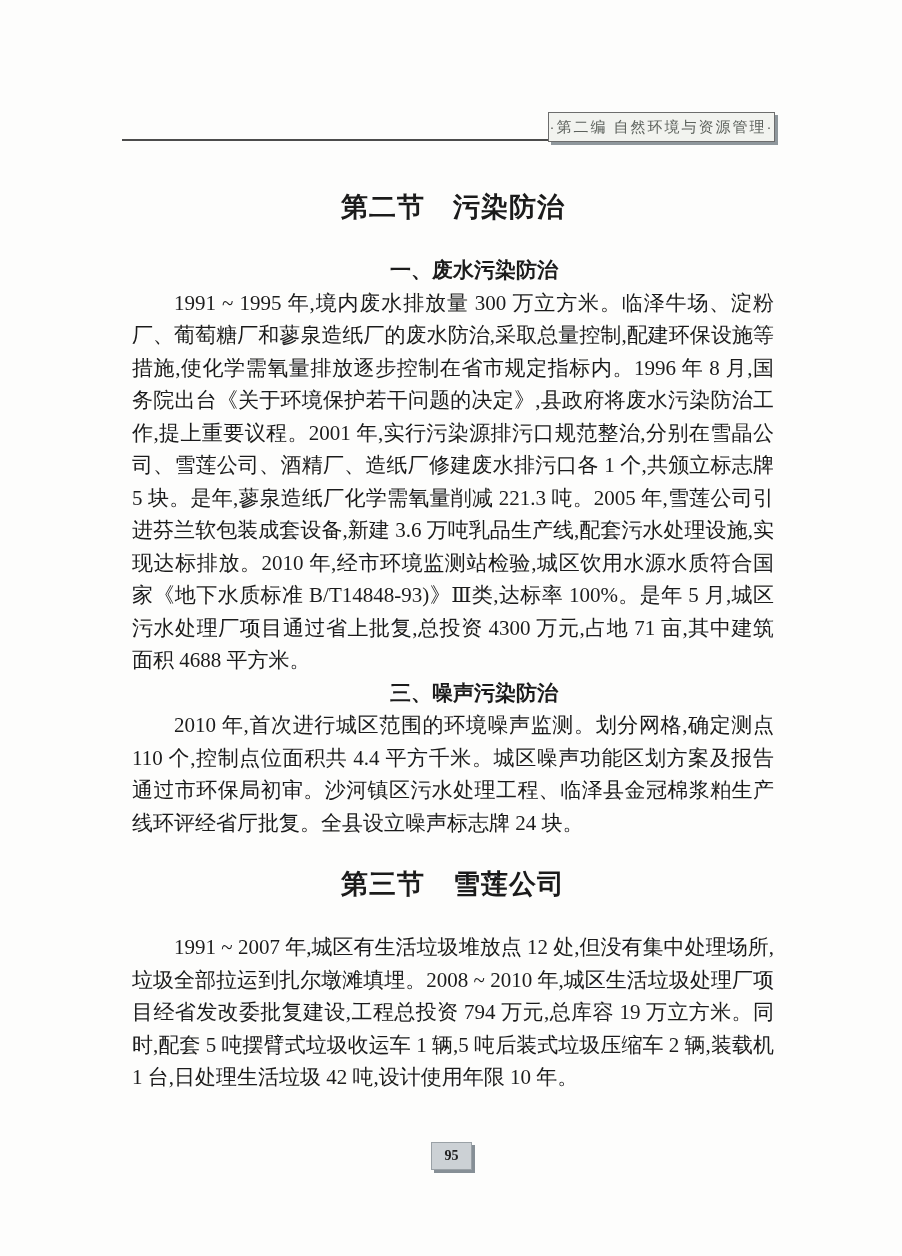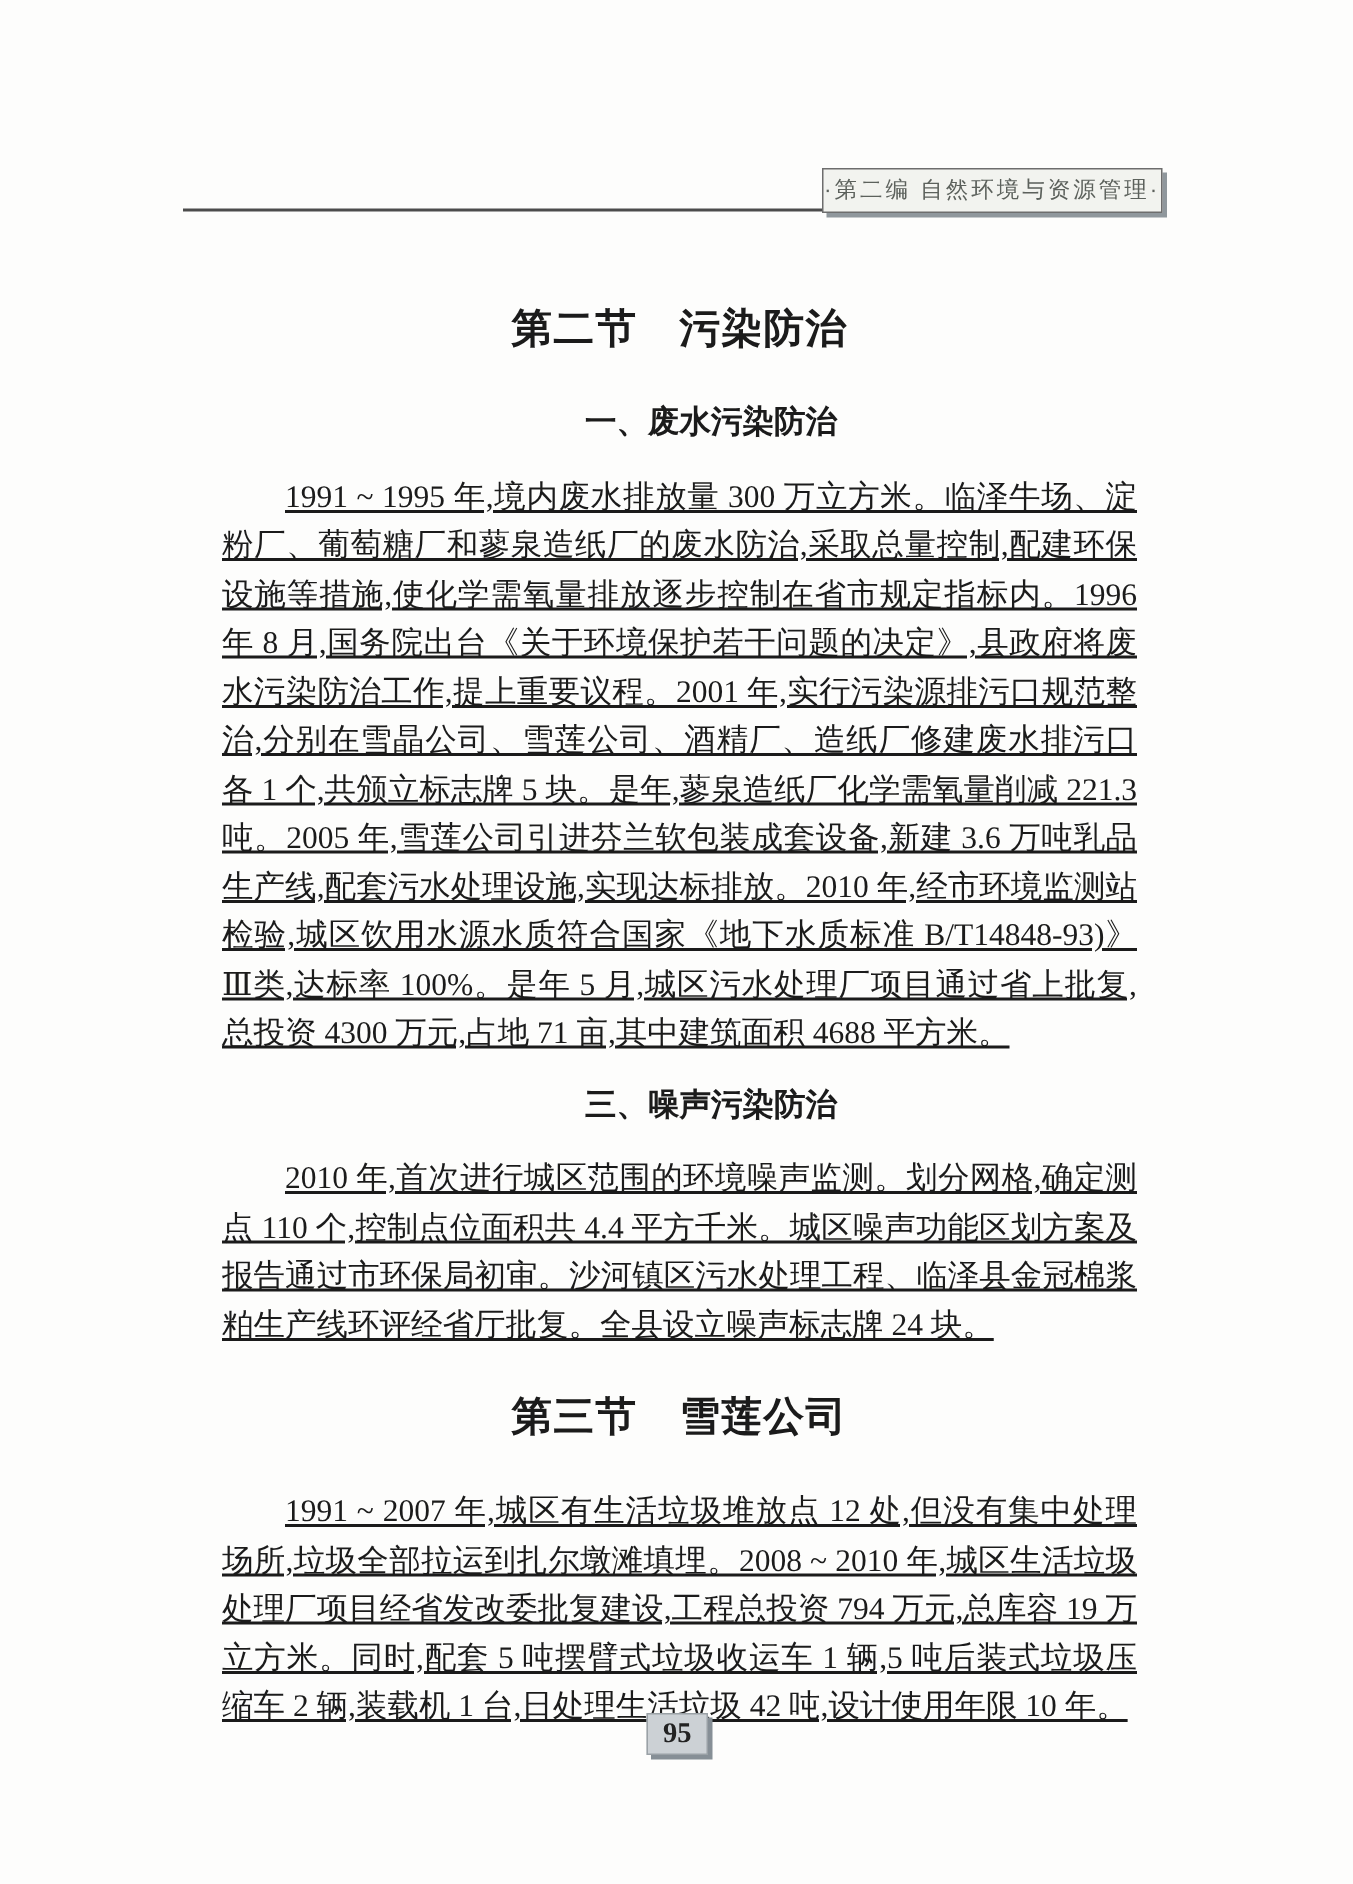--- a/index.html
+++ b/index.html
@@ -40,48 +40,47 @@
     position:absolute;left:132px;top:184px;width:642px;
     font-size:21px;line-height:32.5px;
     text-align:justify;
   }
   .section-title{
     font-family:"Liberation Sans","DejaVu Sans",sans-serif;
     font-size:27px;font-weight:bold;
     line-height:38px;
     text-align:center;
     letter-spacing:1px;
-    margin:16px 0 28px 0;
+    margin:4px 0 28px 0;
   }
   .section-title.second{
     margin-top:26px;
   }
   .sub-heading{
     font-family:"Liberation Sans","DejaVu Sans",sans-serif;
     font-size:21px;font-weight:bold;
     line-height:32.5px;
     margin:0;
     text-indent:2em;
     text-align:center;
   }
   .para{
-    margin:16px;
+    margin:0;
     text-indent:2em;
-    text-decoration:underline;
   }
   
   .page-num{
     position:absolute;left:431px;top:1142px;
     box-sizing:border-box;
     width:41px;height:28px;
     background:#ccd1d5;
     border:1px solid #9aa1a6;
     box-shadow:3px 3px 0 #868f96;
     font-family:"Liberation Serif","DejaVu Serif",serif;
-    font-size:19px;font-weight:bold;
+    font-size:14px;font-weight:bold;
     line-height:26px;text-align:center;
     color:#222;
   }
 </style>
 </head>
 <body>
 
 <div class="page">
 
   <div class="running-header">

